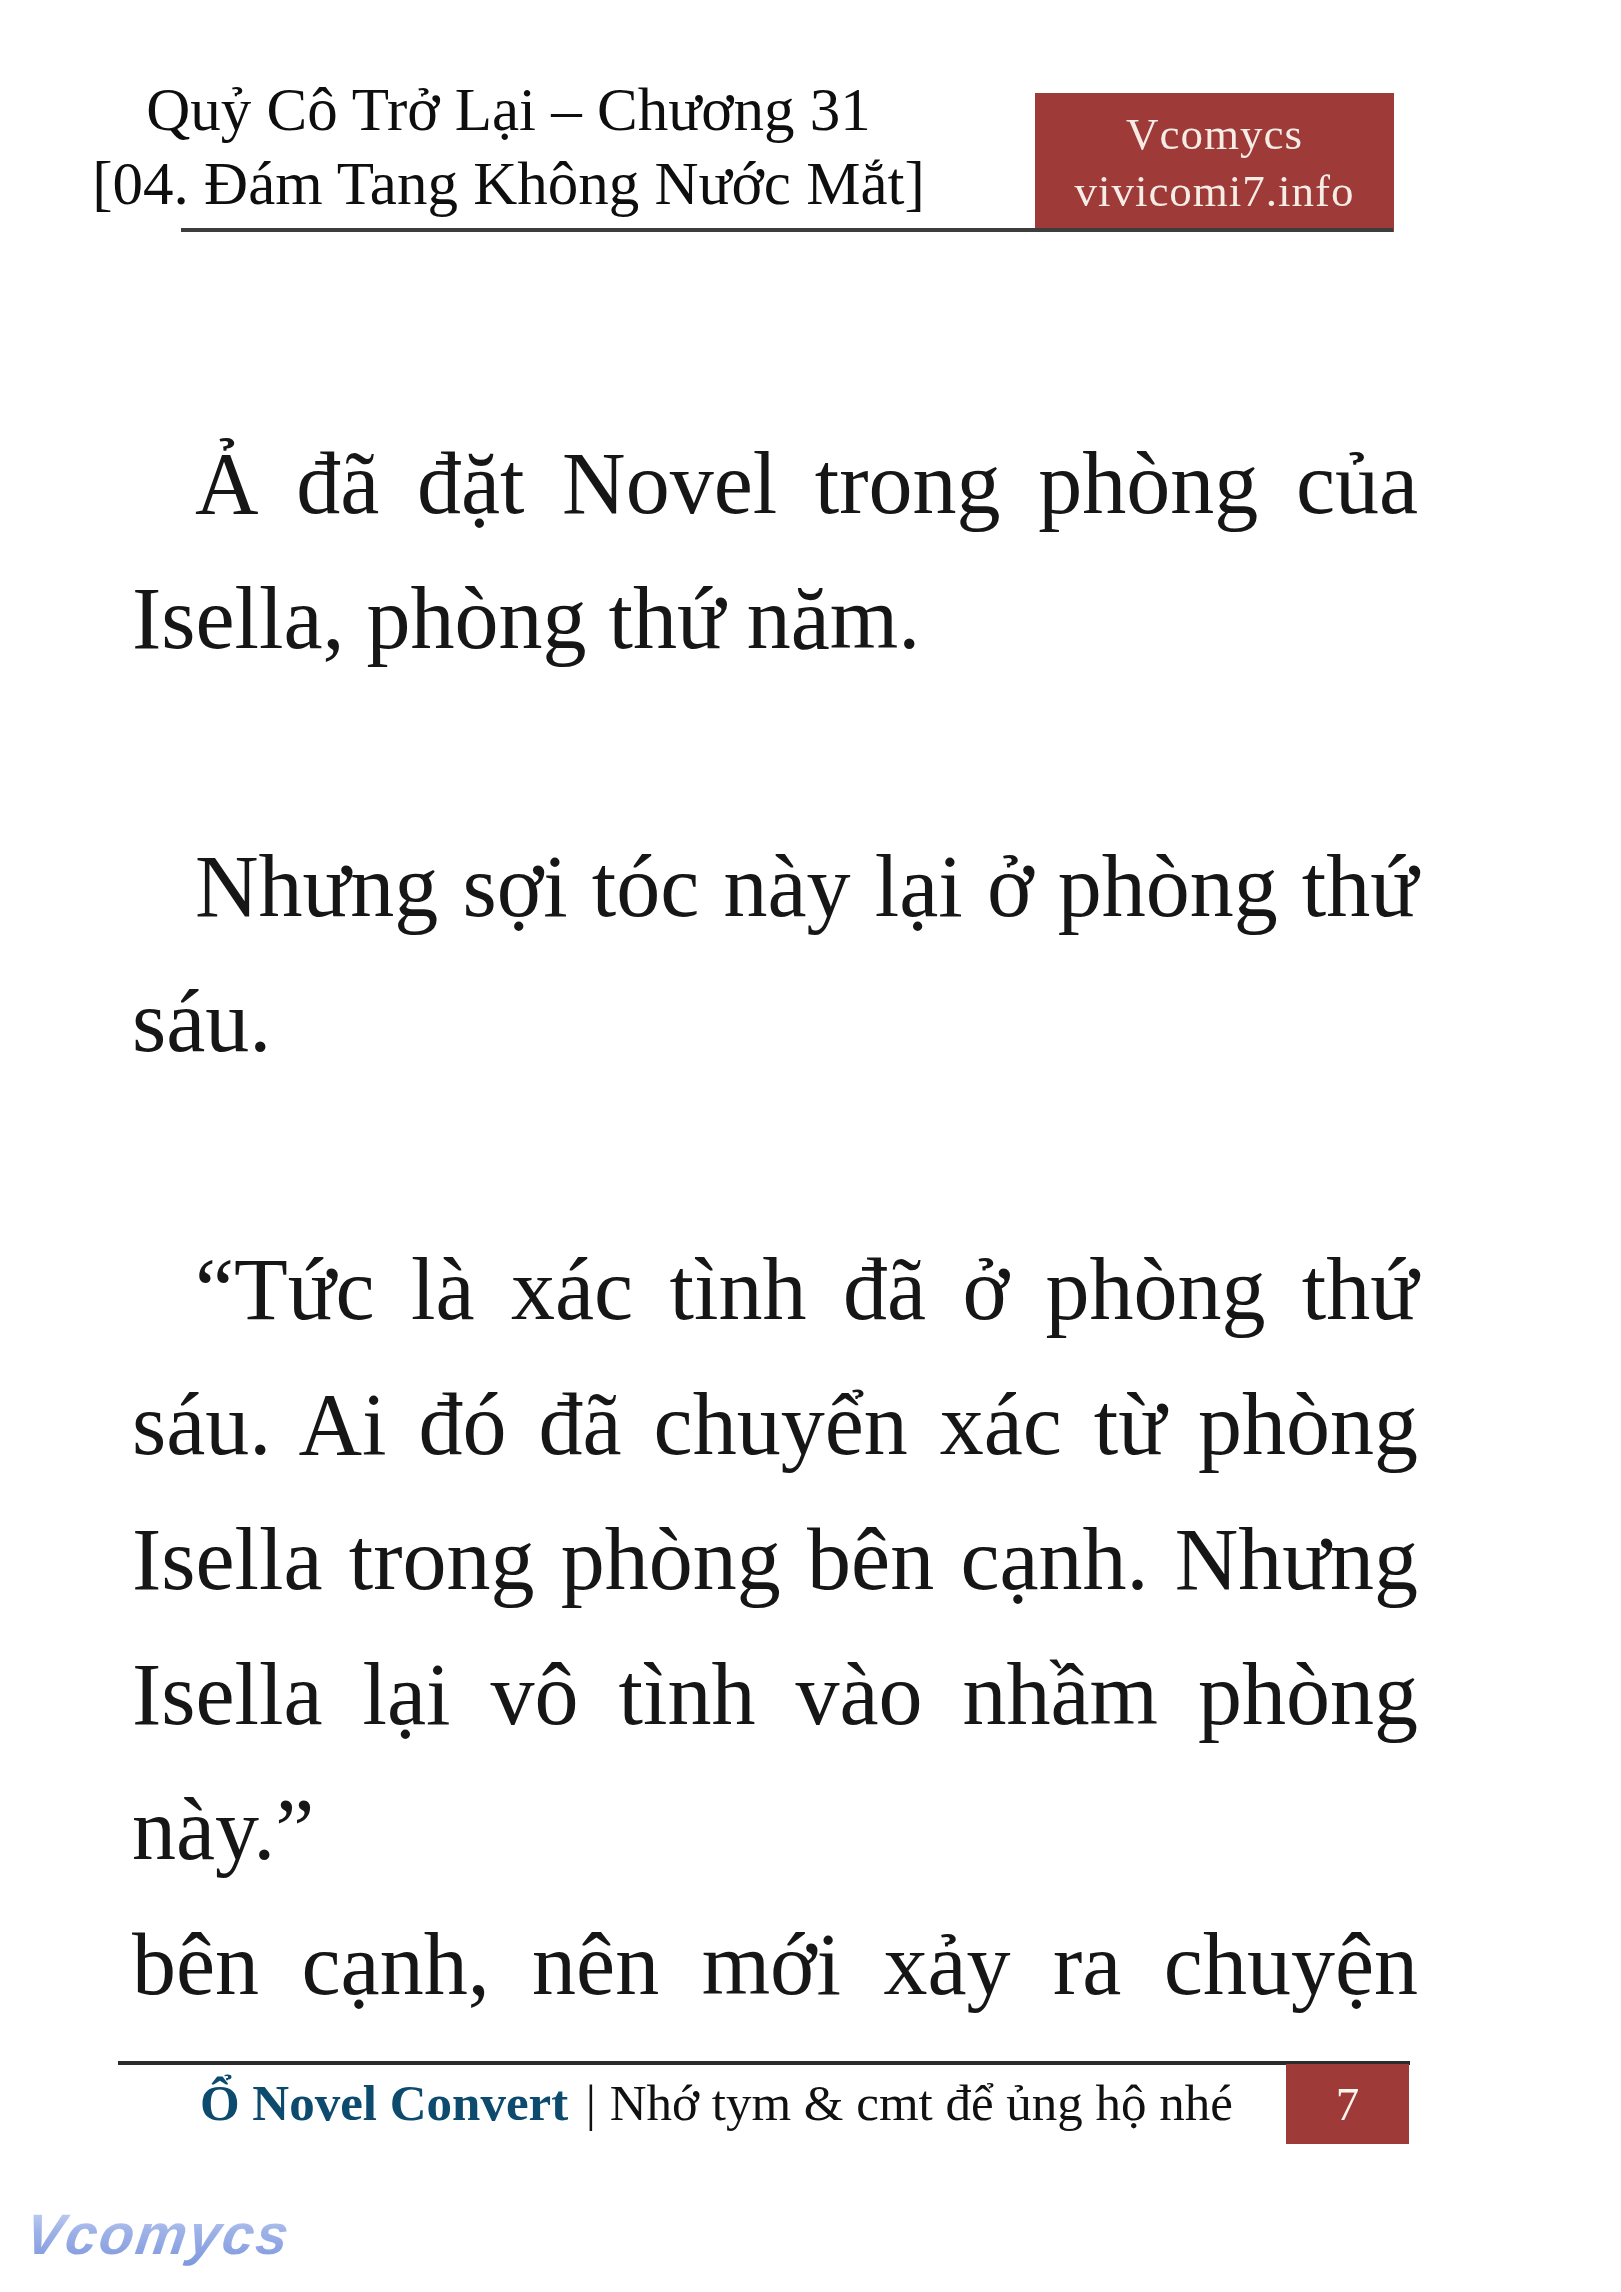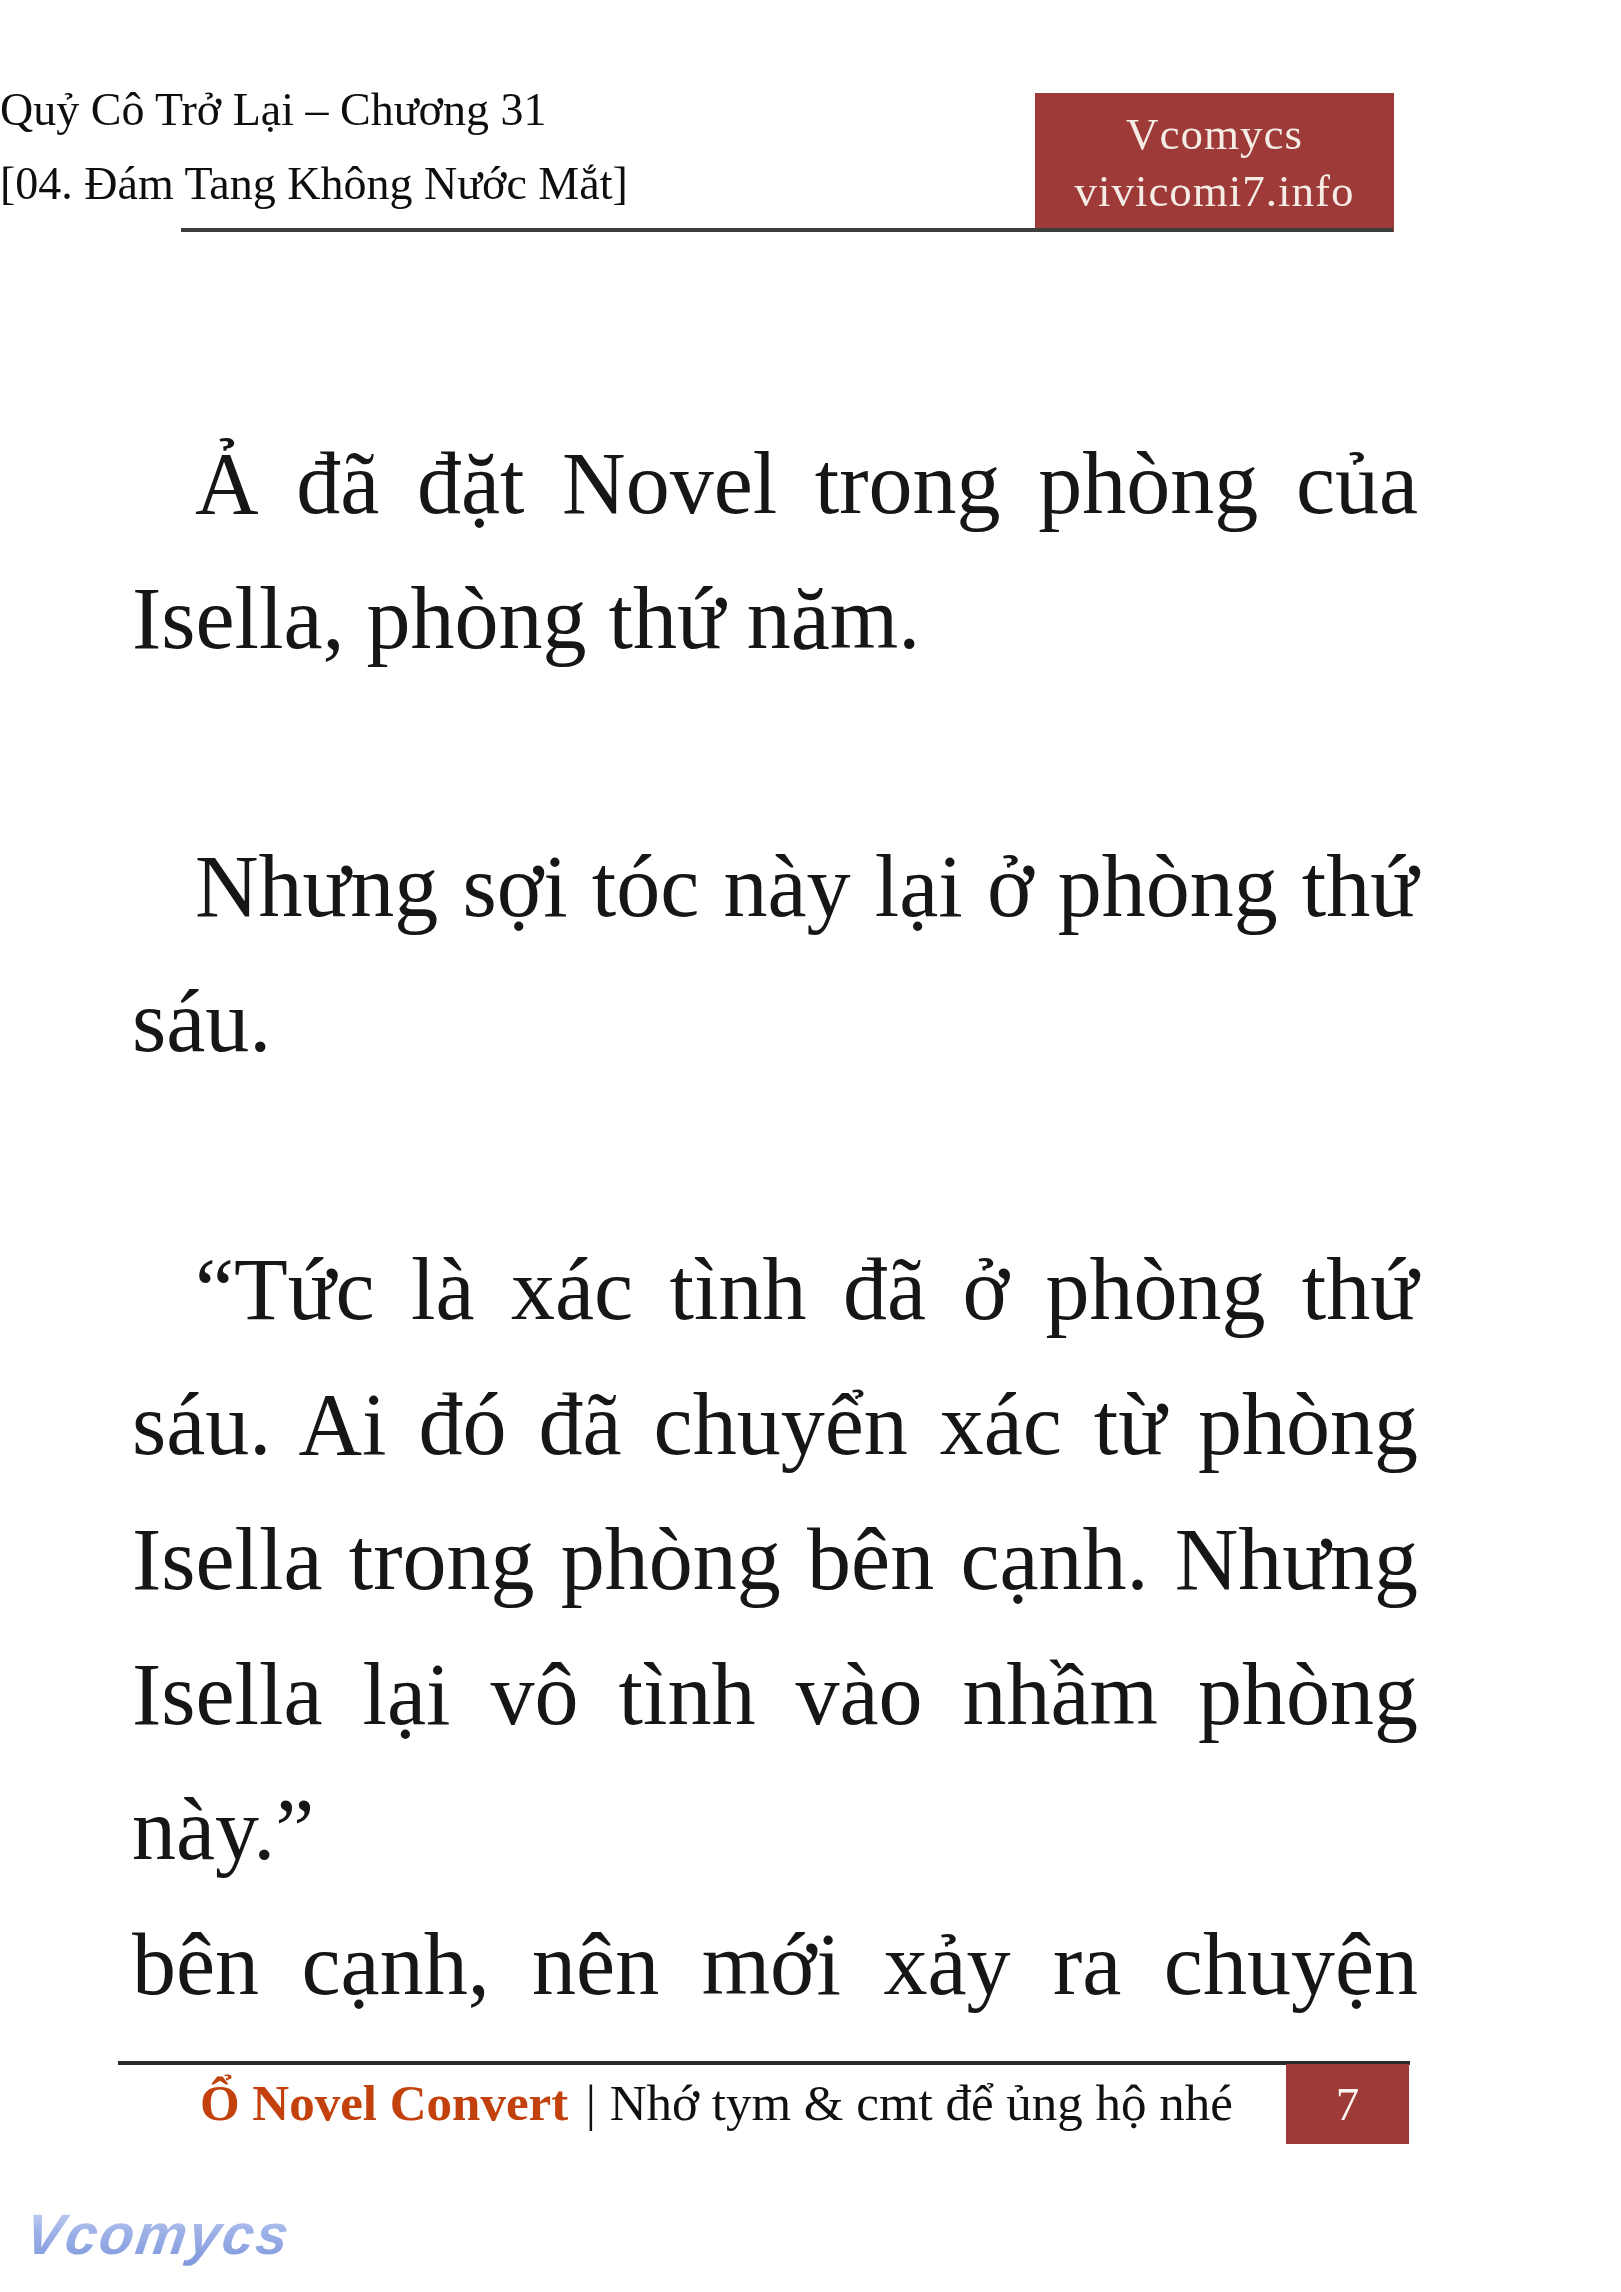--- a/index.html
+++ b/index.html
@@ -12,22 +12,22 @@
     font-family: "Liberation Serif", serif;
     color: #1a1a1a;
   }
 
   
   .header-title {
     position: absolute;
     left: 0;
     right: 604px;
     top: 73px;
-    text-align: left;
-    font-size: 46px;
+    text-align: center;
+    font-size: 61px;
     line-height: 74px;
     color: #0e0e0e;
     white-space: nowrap;
   }
   .header-badge {
     position: absolute;
     left: 1035px;
     top: 93px;
     width: 359px;
     height: 139px;
@@ -87,21 +87,21 @@
     left: 0;
     right: 388px;
     top: 2072px;
     text-align: right;
     font-size: 51px;
     line-height: 63px;
     white-space: nowrap;
     color: #111111;
   }
   .footer-brand {
-    color: #c2410c;
+    color: #0c4a6e;
     font-weight: bold;
   }
   .footer-sep {
     color: #111111;
     padding: 0 13.7px 0 17.6px;
     font-weight: normal;
   }
   .footer-badge {
     position: absolute;
     left: 1286px;

